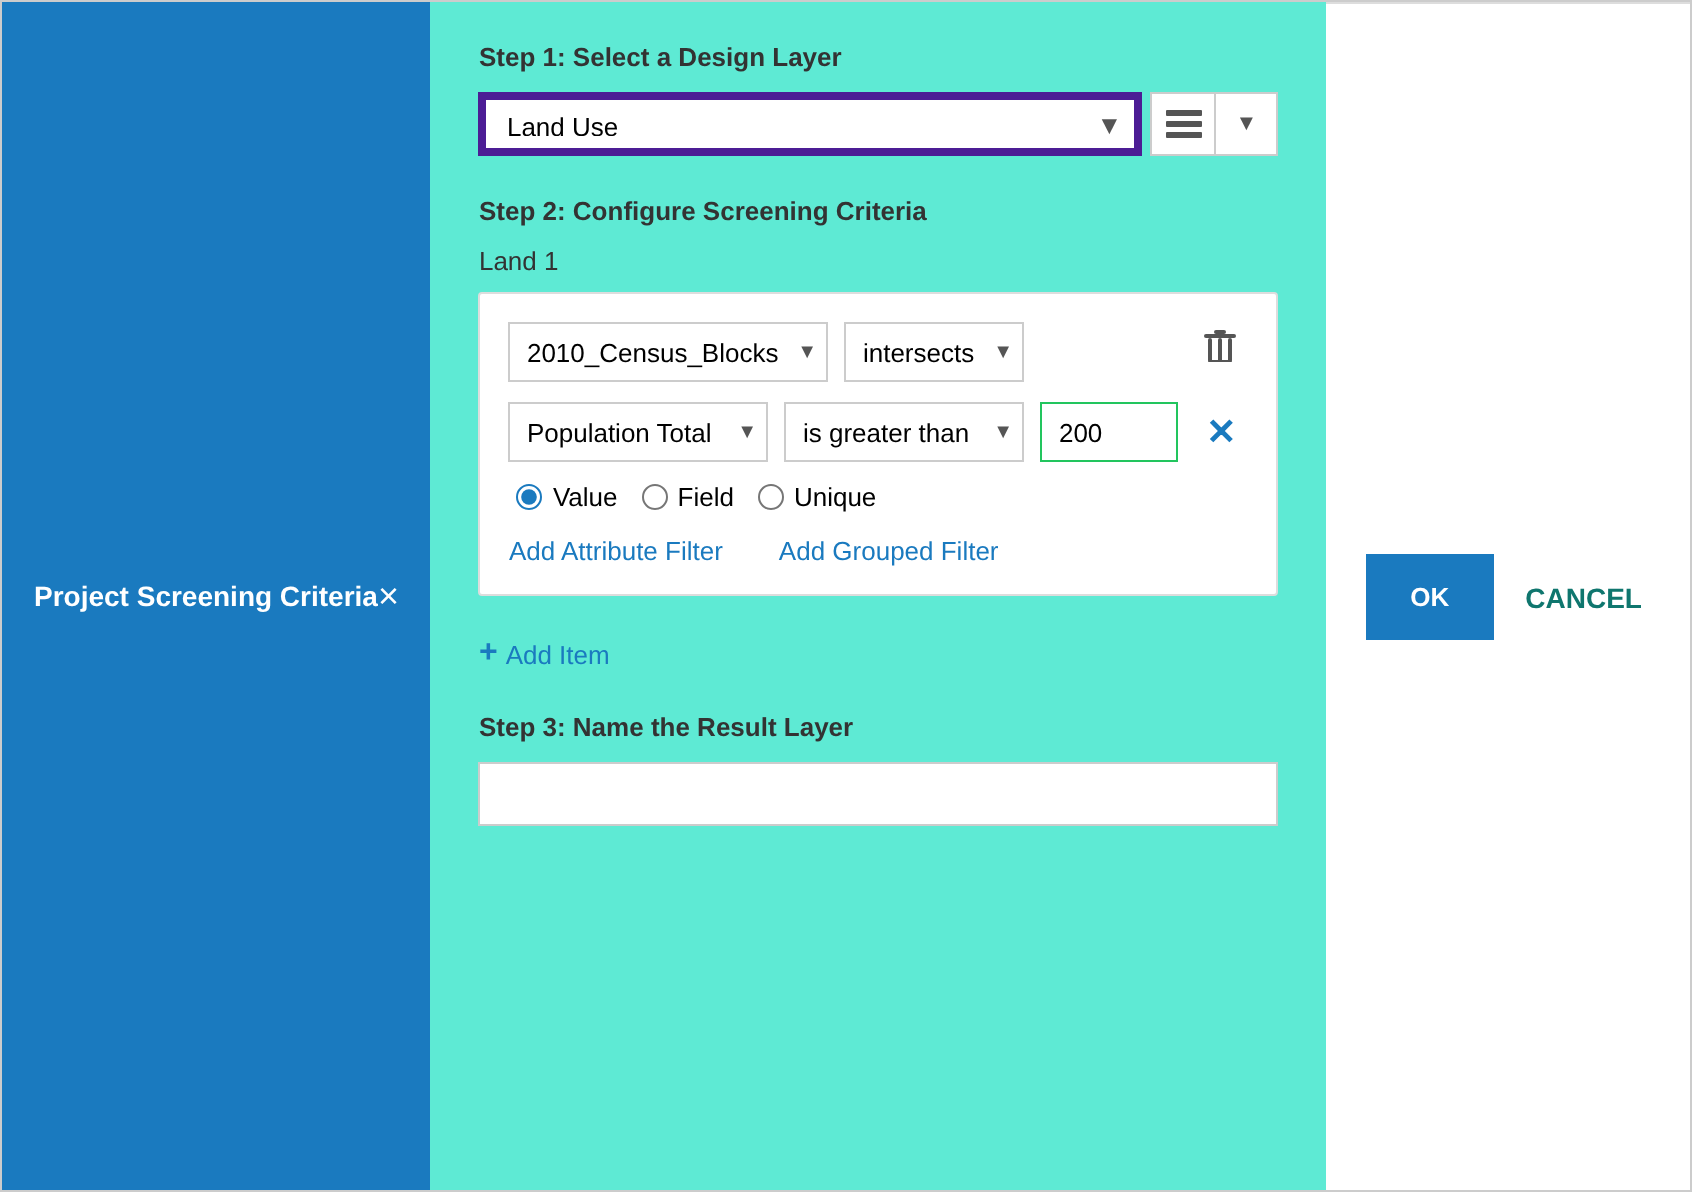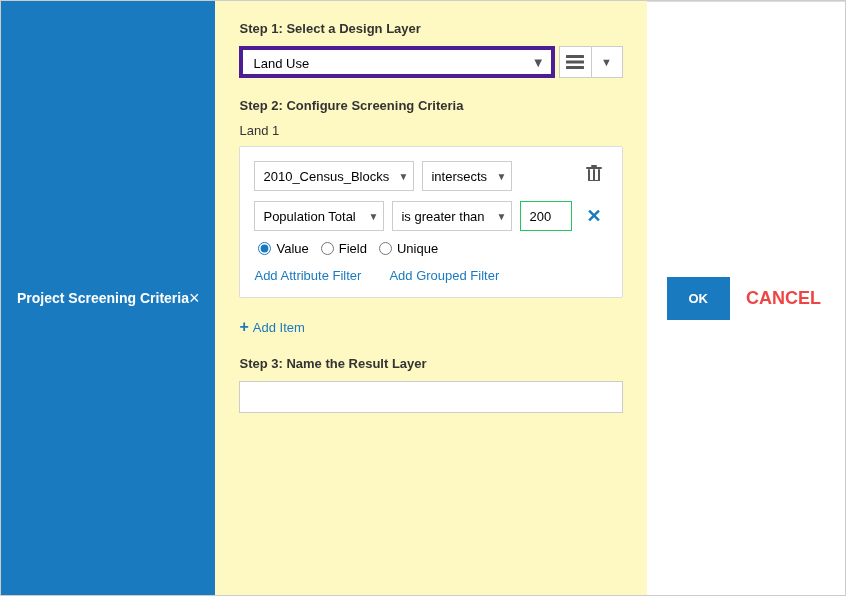--- a/index.html
+++ b/index.html
@@ -39,21 +39,21 @@
       border: none;
       color: #fff;
       font-size: 18px;
       cursor: pointer;
       line-height: 1;
     }
     .dialog-body {
       flex: 1;
       padding: 20px 24px;
       overflow-y: auto;
-      background: #fef9c3;
+      background: #5eead4;
     }
     .section-label {
       font-size: 13px;
       font-weight: bold;
       color: #333;
       margin-bottom: 10px;
     }
     .step-1 {
       margin-bottom: 20px;
     }
@@ -240,22 +240,22 @@
       border: none;
       padding: 14px 22px;
       font-size: 13px;
       cursor: pointer;
       font-weight: bold;
       min-width: 50px;
     }
     .btn-cancel {
       background: none;
       border: none;
-      color: #ef4444;
-      font-size: 18px;
+      color: #0f766e;
+      font-size: 14px;
       cursor: pointer;
       font-weight: bold;
       padding: 8px 4px;
       text-align: center;
     }
     .select-wrapper {
       position: relative;
       display: inline-flex;
       align-items: center;
     }

